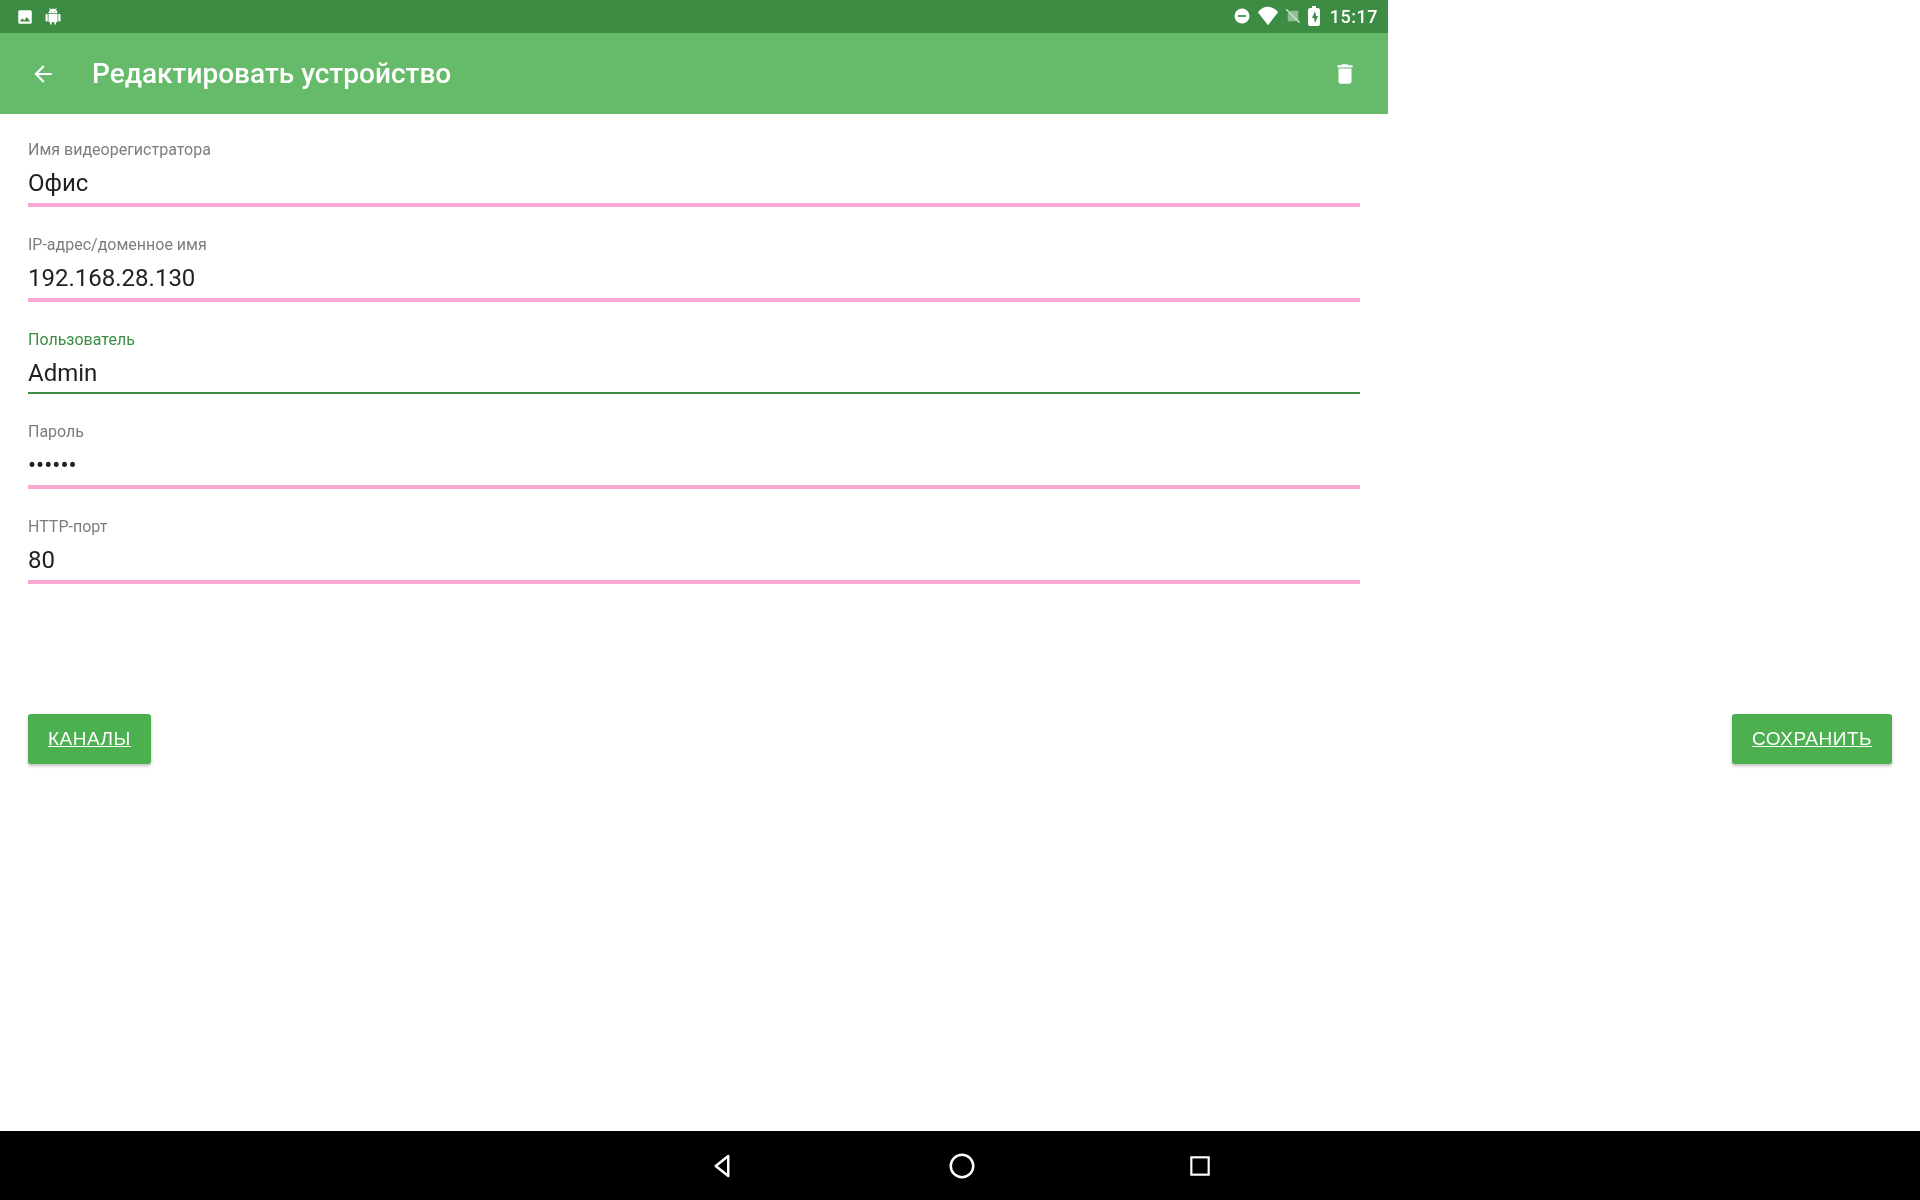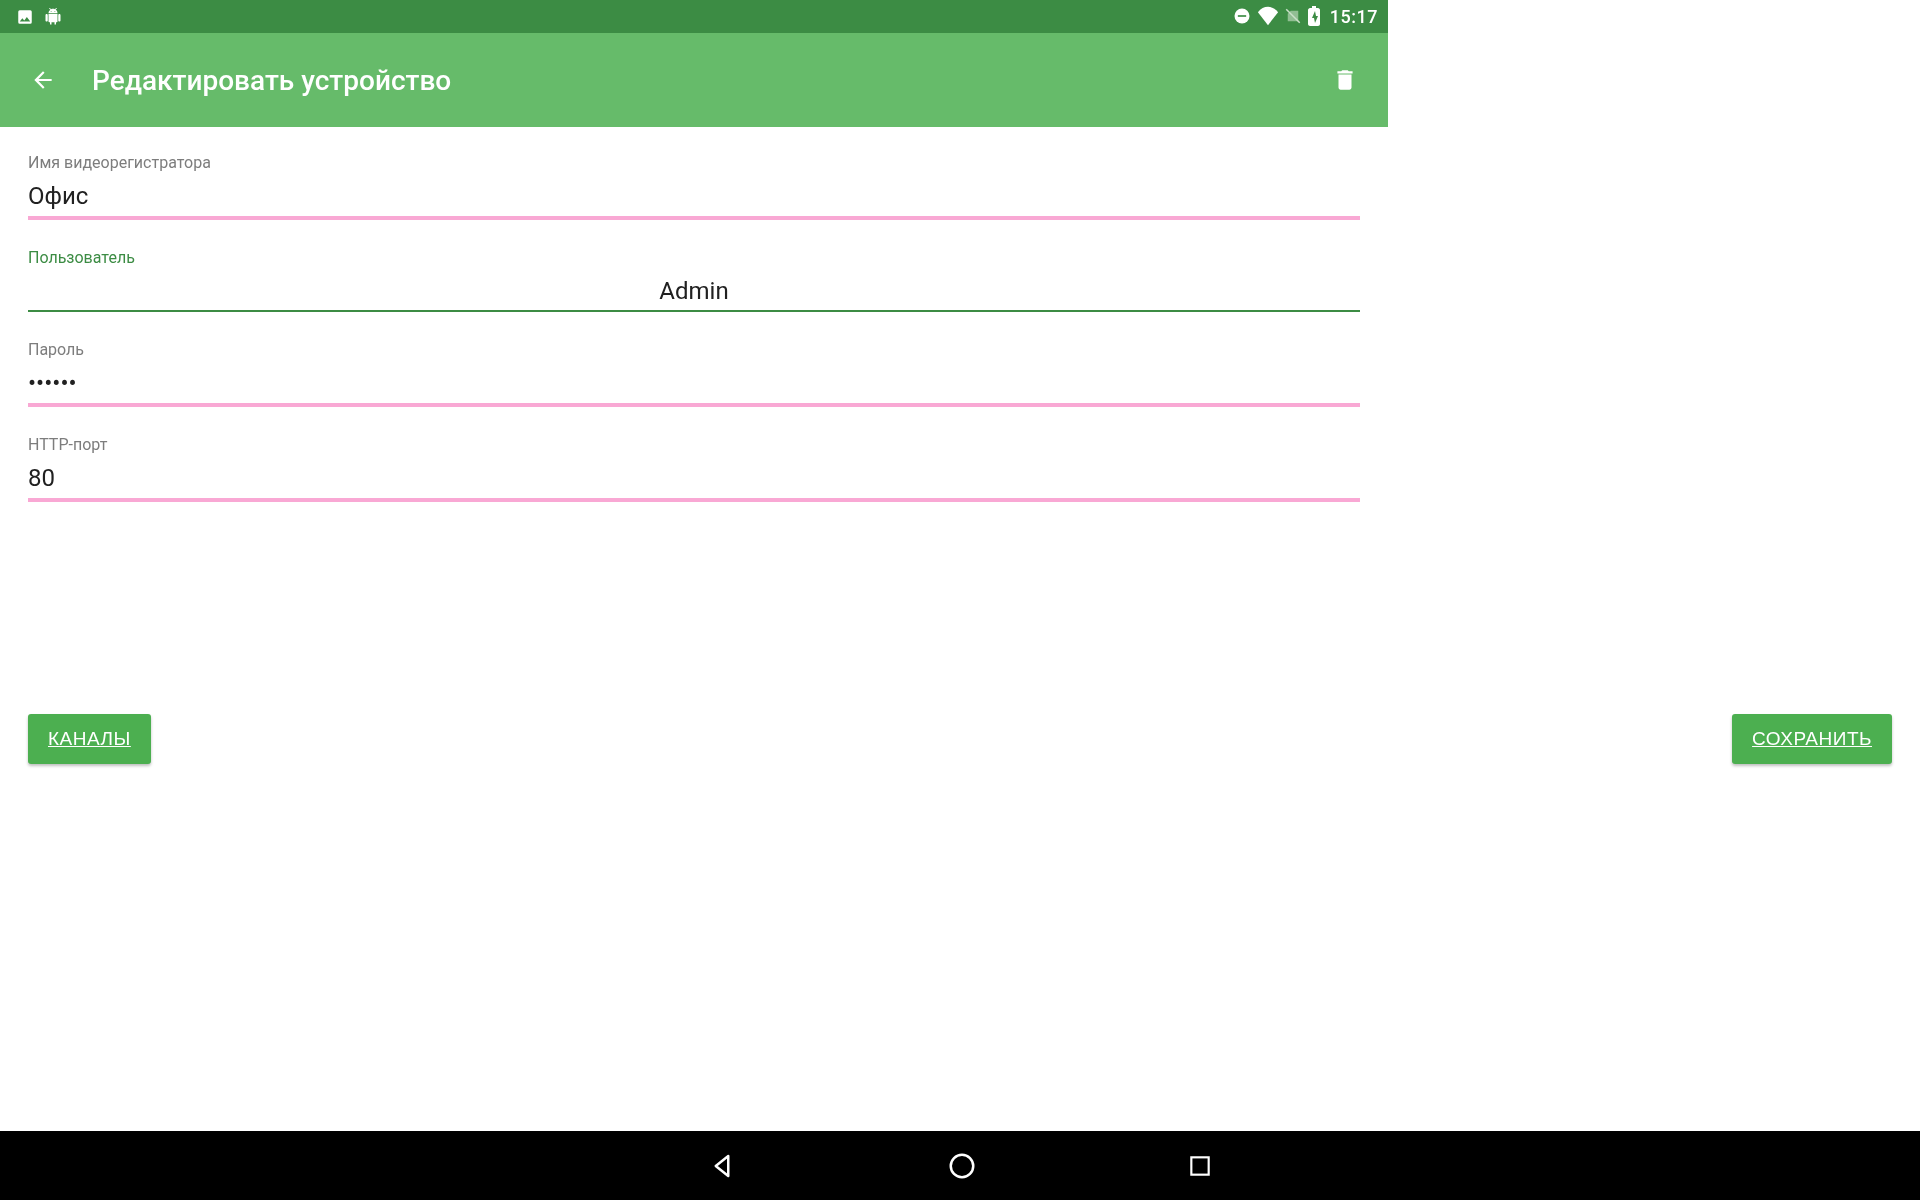--- a/index.html
+++ b/index.html
@@ -15,21 +15,21 @@
     padding: 0 10px;
     color: #ffffff;
   }
   .status-left { display: flex; align-items: center; gap: 10px; padding-left: 6px;}
   .status-right { display: flex; align-items: flex-start; gap: 5px; }
   .status-time { font-size: 18px; font-weight: 500; letter-spacing: 0.5px; margin-left: 4px;}
   .status-icon { display: inline-flex; }
 
   
   .app-bar {
-    height: 94px;
+    height: 81px;
     background: #66bb6a;
     display: flex;
     align-items: center;
     padding: 0 22px;
     color: #fff;
   }
   .app-bar .back { display:inline-flex; cursor:pointer; padding:8px; margin-right: 28px;}
   .app-bar .title { font-size: 28px; font-weight: 500; flex:1; }
   .app-bar .trash { display:inline-flex; cursor:pointer; padding:8px;}
 
@@ -51,21 +51,20 @@
     font-size: 24px;
     color: #212121;
     padding: 4px 0 6px 0;
     outline: none;
     background: transparent;
     font-family: inherit;
   }
   .field-input.focused {
     border-bottom: 2px solid #3c8c44;
     padding-bottom: 5px;
-    text-align: center;
   }
 
   
   .buttons-row {
     position: absolute;
     left: 0; right: 0;
     top: 714px;
     padding: 0 28px;
     display: flex;
     justify-content: space-between;
@@ -158,20 +157,24 @@
   </span>
 </div>
 
 <div class="form">
 
   <div class="field">
     <div class="field-label">Имя видеорегистратора</div>
     <input class="field-input" value="Офис" style="">
   </div>
 
+  <div class="field">
+    <div class="field-label">IP-адрес/доменное имя</div>
+    <input class="field-input" value="192.168.28.130" style="">
+  </div>
 
   <div class="field">
     <div class="field-label focused">Пользователь</div>
     <input class="field-input focused" value="Admin" style="">
   </div>
 
   <div class="field">
     <div class="field-label">Пароль</div>
     <input class="field-input" value="••••••" style="">
   </div>

